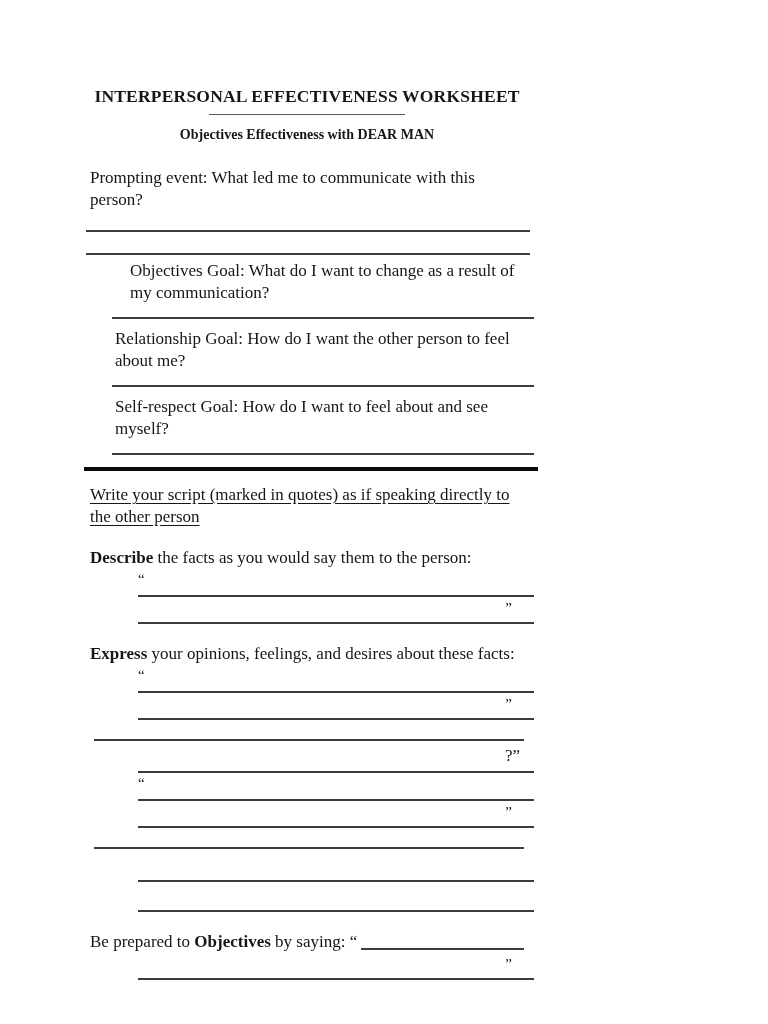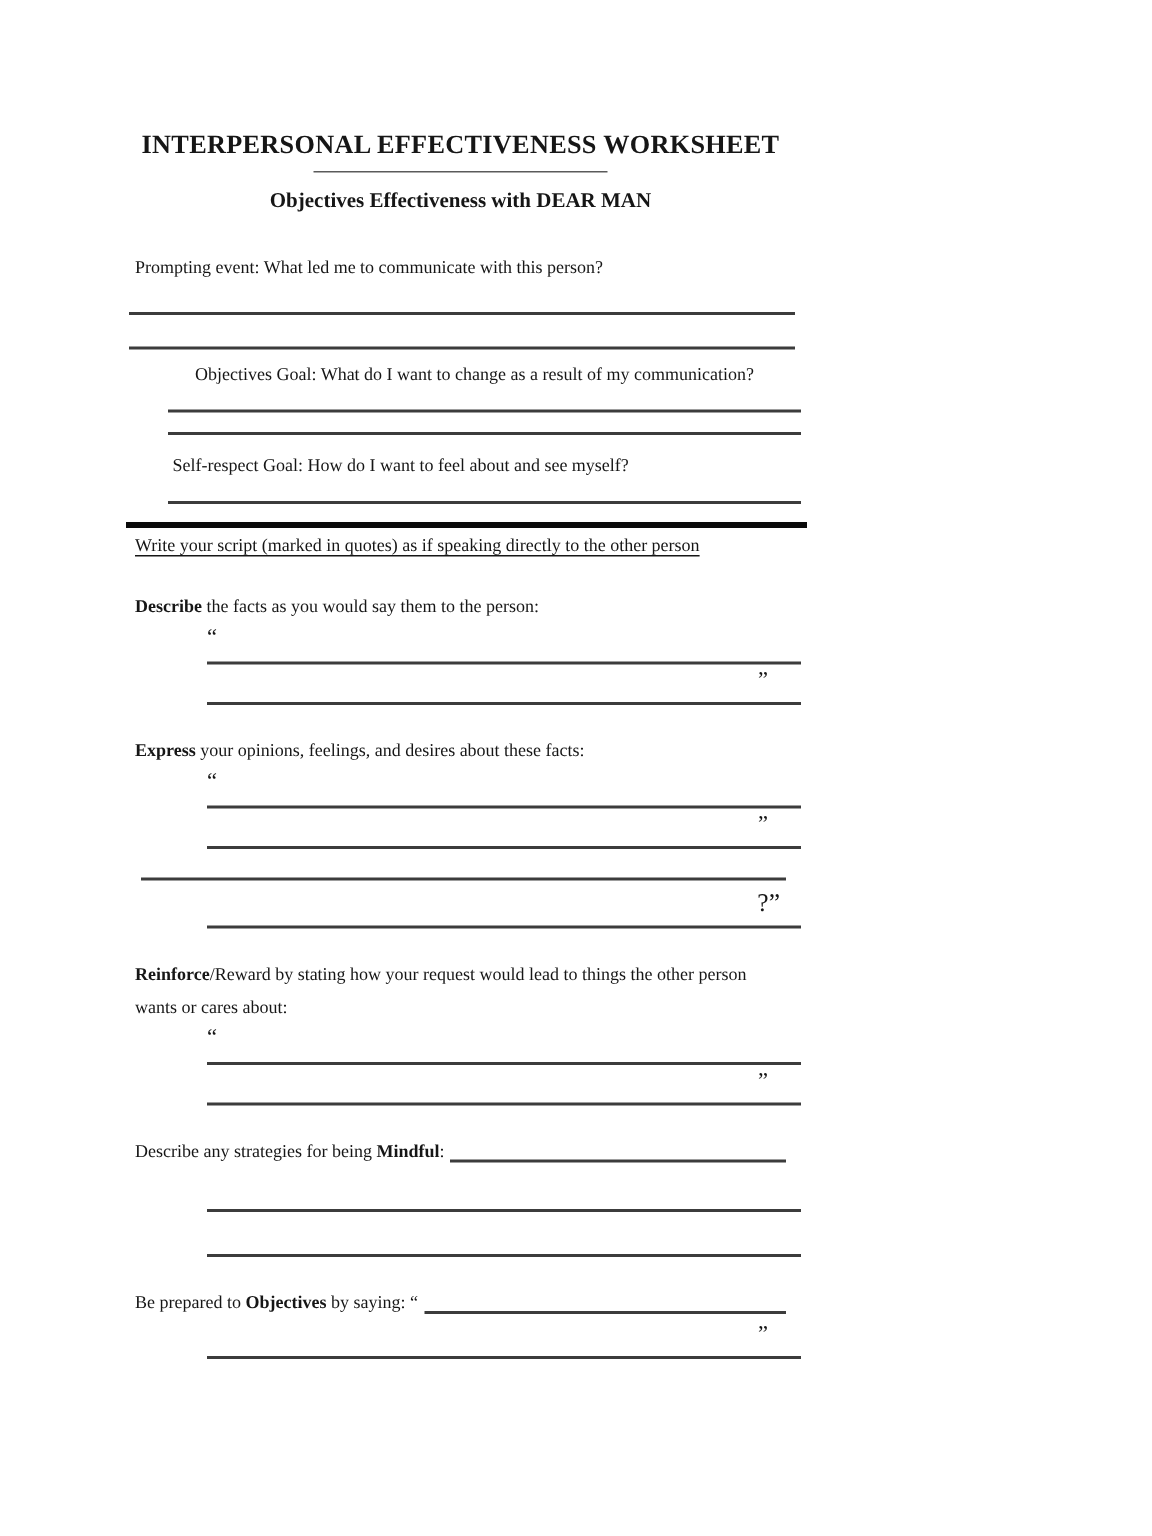--- a/index.html
+++ b/index.html
@@ -22,21 +22,21 @@
   .title-divider {
     width: 196px; margin: 7px auto 0 auto;
     border-bottom: 1.5px solid #5a5a5a;
     height: 0;
   }
   .subtitle {
     font-size: 14px; font-weight: bold; text-align: center;
     margin-top: 12px;
   }
   
-  p, .label-row { font-size: 12px; line-height: 22px; }
+  p, .label-row { font-size: 17px; line-height: 22px; }
   b { font-weight: bold; }
   .wline {
     height: 0;
     border-bottom: 2px solid #3c3c3c;
   }
   .wline.full   { margin-left: -4px; width: calc(100% + 10px); }
   .wline.ind22  { margin-left: 22px; width: calc(100% - 12px); }
   .wline.ind48  { margin-left: 48px; width: calc(100% - 38px); }
   .flex-row { display: flex; align-items: stretch; }
   .fill-line {
@@ -55,20 +55,21 @@
   .pline2 { margin-top: 21px; }
   .goal-label-1 { margin-top: 5px;  margin-left: 40px; }
   .goal-label   { margin-top: 9px;  margin-left: 25px; }
   .goal-line    { margin-top: 13px; }
   .thick-rule {
     margin: 12px 0 0 -6px;
     width: calc(100% + 20px);
     height: 4px; background: #0a0a0a;
   }
   .script-header {
+    margin-top: 13px;
     text-decoration: underline;
     text-underline-offset: 3px;
   }
   .sec-label { margin-top: 19px; }
   .after-quote-line { margin-top: 9px; }
   .after-close-line { margin-top: 7px; }
   .second-line { margin-top: 28px; }
 </style>
 </head>
 <body>
@@ -79,20 +80,21 @@
   <div class="title-divider"></div>
   <h2 class="subtitle">Objectives Effectiveness with DEAR MAN</h2>
 
   <p class="prompting-label">Prompting event: What led me to communicate with this person?</p>
   <div class="wline full pline1"></div>
   <div class="wline full pline2"></div>
 
   <p class="goal-label-1">Objectives Goal: What do I want to change as a result of my communication?</p>
   <div class="wline ind22 goal-line"></div>
 
+  <p class="goal-label">Relationship Goal: How do I want the other person to feel about me?</p>
   <div class="wline ind22 goal-line"></div>
 
   <p class="goal-label">Self-respect Goal: How do I want to feel about and see myself?</p>
   <div class="wline ind22 goal-line"></div>
 
   <div class="thick-rule"></div>
 
   <p class="script-header">Write your script (marked in quotes) as if speaking directly to the other person</p>
 
   <p class="sec-label"><b>Describe</b><span> the facts as you would say them to the person:</span></p>
@@ -106,28 +108,26 @@
   <div class="wline ind48 after-quote-line"></div>
   <div class="q-close">”</div>
   <div class="wline ind48 after-close-line"></div>
 
   <p class="sec-label flex-row">
     <span class="fill-line"></span>
   </p>
   <div class="q-close qmark">?”</div>
   <div class="wline ind48 after-close-line"></div>
 
-  <p class="sec-label"><b>Reinforce</b><span>/Reward by stating how your request would lead to things the other person wants or cares about:</span></p>
   <div class="q-open">“</div>
   <div class="wline ind48 after-quote-line"></div>
   <div class="q-close">”</div>
   <div class="wline ind48 after-close-line"></div>
 
   <p class="sec-label flex-row">
-    <span><span>Describe any strategies for being </span><b>Mindful</b><span>:</span></span>
     <span class="fill-line"></span>
   </p>
   <div class="wline ind48 second-line"></div>
 
   <div class="wline ind48 second-line"></div>
 
   <p class="sec-label flex-row">
     <span><span>Be prepared to </span><b>Objectives</b><span> by saying: </span><span>“</span></span>
     <span class="fill-line"></span>
   </p>

